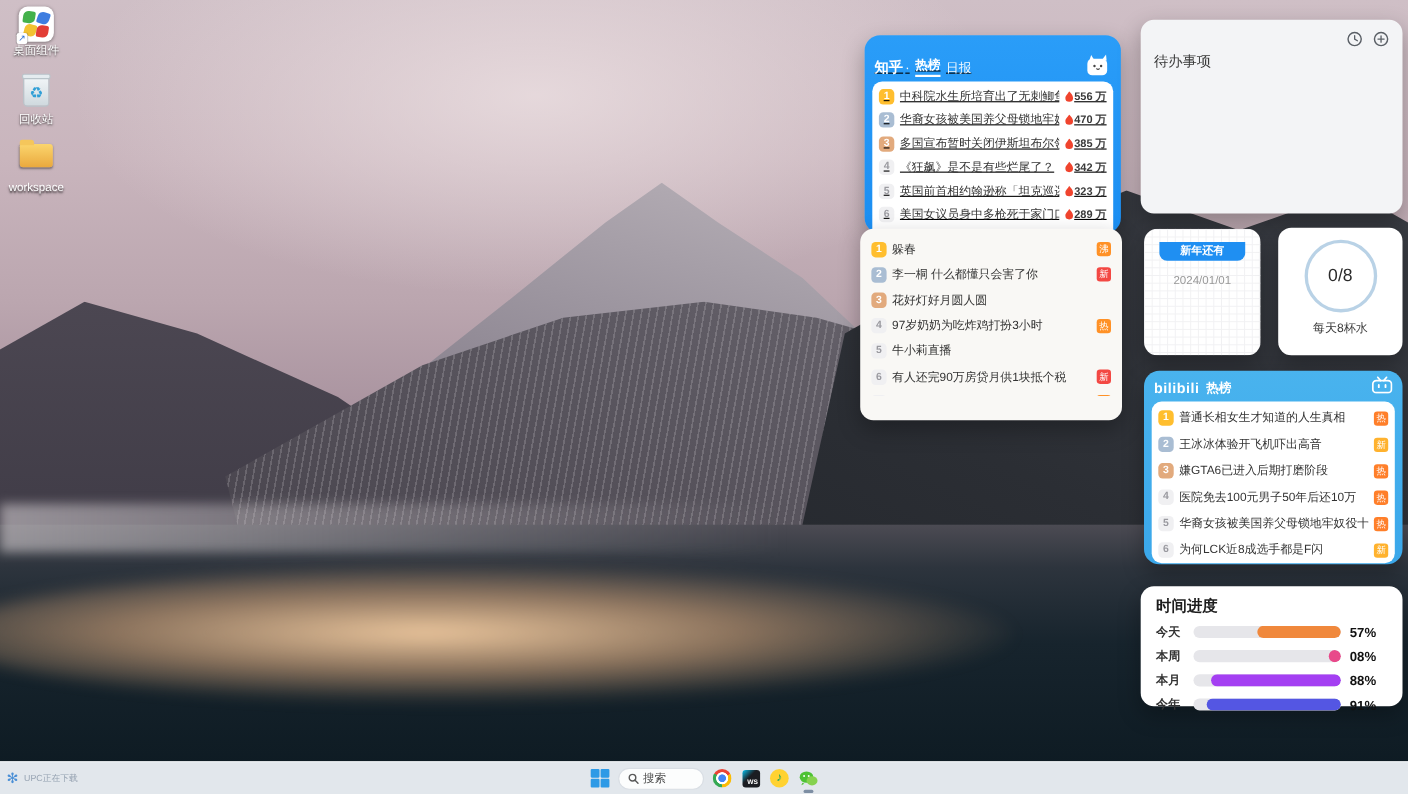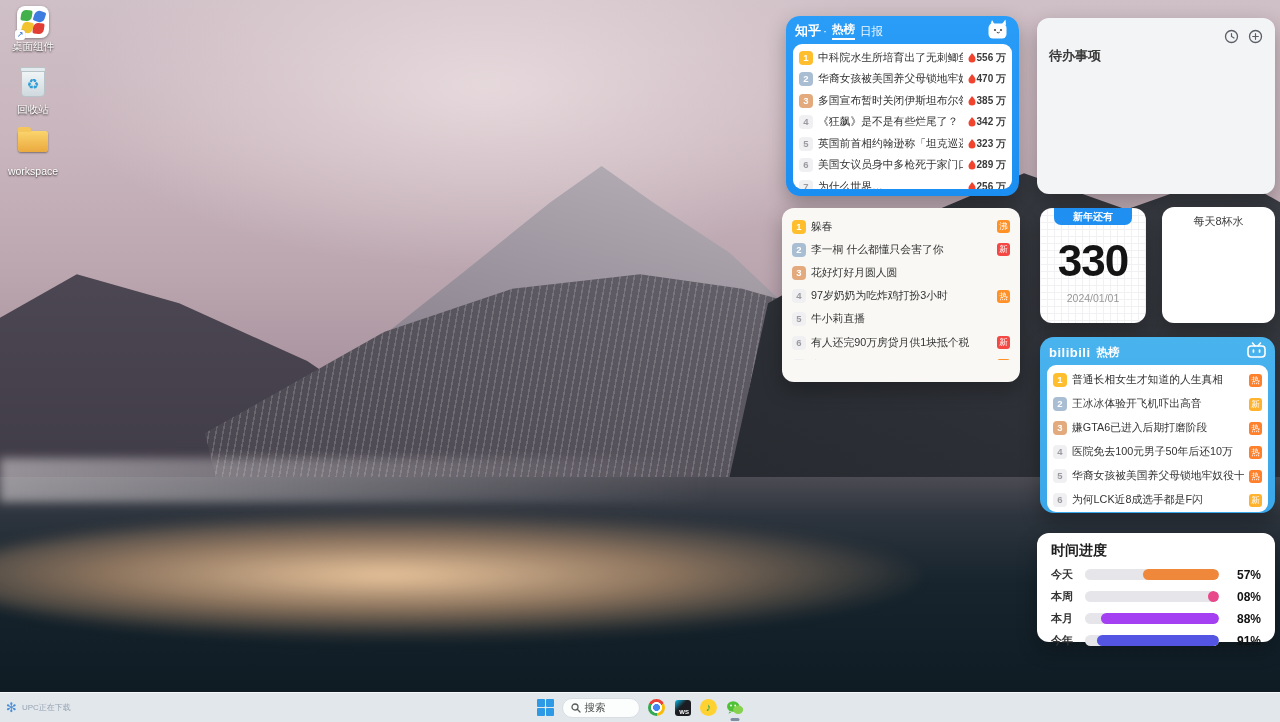--- a/index.html
+++ b/index.html
@@ -45,21 +45,21 @@
   .card { position:absolute; border-radius:14px; box-shadow:0 8px 20px rgba(0,0,0,.28); }
   .list { overflow:hidden; }
   .row { display:flex; align-items:center; gap:5px; height:21.5px; }
   .rank { flex:0 0 14px; width:14px; height:14px; border-radius:4px; background:#f0f0f2; color:#9a9aa0; font-size:9.5px; font-weight:bold; text-align:center; line-height:14px; }
   .list .row:nth-of-type(1) .rank { background:#ffbe2e; color:#fff; }
   .list .row:nth-of-type(2) .rank { background:#a9bdd3; color:#fff; }
   .list .row:nth-of-type(3) .rank { background:#e2aa7d; color:#fff; }
   .rtitle { flex:1; font-size:10.8px; color:#333; white-space:nowrap; overflow:hidden; }
 
   
-  #zhihu { left:786px; top:16px; width:233px; height:180px; background:linear-gradient(180deg,#2a9df8,#1b8ef2); padding:2px 7px 7px; }
+  #zhihu { left:786px; top:32px; width:233px; height:180px; background:linear-gradient(180deg,#2a9df8,#1b8ef2); padding:16px 7px 7px;text-decoration:underline; }
   .zhd { display:flex; align-items:center; height:26px; color:#fff; gap:5px; padding:0 2px; }
   .zbrand { font-size:13px; font-weight:bold; }
   .zdot { font-size:12px; margin-left:-3px; }
   .ztab { font-size:11.5px; font-weight:bold; border-bottom:2px solid #fff; padding-bottom:1px; cursor:pointer; }
   .ztab2 { font-size:11.5px; opacity:.95; cursor:pointer; }
   .zmascot { margin-left:auto; margin-top:2px; }
   .zpanel { background:#fff; border-radius:9px; height:145px; padding:3px 6px; }
   .heat { display:flex; align-items:center; gap:1px; font-size:10px; color:#3a3a3a; font-weight:bold; white-space:nowrap; }
   .flame { flex:0 0 auto; }
 
@@ -70,31 +70,31 @@
   .wlist { height:145px; }
   .wlist .row { height:23.2px; }
   .badge { flex:0 0 13px; width:13px; height:13px; border-radius:3px; color:#fff; font-size:8.5px; text-align:center; line-height:13px; }
   .bt-fei { background:#ff9126; }
   .bt-xin { background:#f34843; }
   .bt-re  { background:#ff9126; }
 
   
   #todo { left:1037px; top:18px; width:238px; height:176px; background:#f3f4f6; border-radius:12px; padding:9px 12px; }
   .thd { display:flex; align-items:center; height:22px; }
-  .ttitle { font-size:13px; font-weight:bold; color:#3a3a3a;margin-top:36px; }
+  .ttitle { font-size:13px; font-weight:normal; color:#3a3a3a;margin-top:36px; }
   .ticons { margin-left:auto; display:flex; gap:9px; align-items:center; }
   .trow { background:#fff; border-radius:8px; height:31px; margin-top:9px; display:flex; align-items:center; gap:9px; padding:0 10px; }
   .cb { width:13px; height:13px; border:1.5px solid #dcdfe3; border-radius:3px; background:#fff; }
   .ttext { font-size:11.5px; color:#c2c4ca; }
 
   
   #countdown { left:1040px; top:208px; width:106px; height:115px; background:
       linear-gradient(#f1f1f3 1px,transparent 1px), linear-gradient(90deg,#f1f1f3 1px,transparent 1px), #fff;
       background-size:7px 7px,7px 7px,auto; border-radius:12px; overflow:hidden; }
-  .ctab { width:78px; height:17px; margin:0 auto; background:#1f8ff2; border-radius:0 0 7px 7px; color:#fff; font-size:10px; font-weight:bold; text-align:center; line-height:17px; }
+  .ctab { width:78px; height:17px; margin:12px auto; background:#1f8ff2; border-radius:0 0 7px 7px; color:#fff; font-size:10px; font-weight:bold; text-align:center; line-height:17px; }
   .cdays { text-align:center; font-size:44px; font-weight:800; color:#141414; letter-spacing:-1px; margin-top:14px; line-height:1; }
   .cdate { text-align:center; font-size:10.5px; color:#979797; margin-top:9px; }
 
   
   #water { left:1162px; top:207px; width:113px; height:116px; background:#fff; border-radius:12px; }
   .wcircle { width:66px; height:66px; border:3px solid #b9d2e6; border-radius:50%; margin:11px auto 0; display:flex; align-items:center; justify-content:center; }
   .wval { font-size:16px; color:#2b2b2b; }
   .wlabel { text-align:center; font-size:11px; color:#3c3c3c; margin-top:7px; }
 
   
@@ -108,21 +108,21 @@
   #bili .bt-xin { background:#ffb22e; }
   #bili .bt-re { background:#ff7f2a; }
 
   
   #progress { left:1037px; top:533px; width:238px; height:109px; background:#fff; border-radius:12px; padding:9px 14px; }
   .ptitle { font-size:14px; font-weight:bold; color:#1c1c1c; }
   .prow { display:flex; align-items:center; gap:8px; margin-top:7px; }
   .plabel { flex:0 0 26px; font-size:11px; font-weight:bold; color:#333; }
   .ptrack { flex:1; height:11px; border-radius:6px; background:#e6e6ea; position:relative; overflow:hidden; }
   .pfill { position:absolute; right:0; top:0; bottom:0; border-radius:6px; }
-  .ppct { flex:0 0 34px; text-align:right; font-size:12px; font-weight:bold; color:#111; }
+  .ppct { flex:0 0 34px; font-size:12px; font-weight:bold; color:#111; }
 
   
   #taskbar { position:absolute; left:0; right:0; bottom:0; height:30px; background:rgba(238,242,248,.95); border-top:1px solid rgba(255,255,255,.65); display:flex; align-items:center; justify-content:center; gap:8px; }
   .tb-left { position:absolute; left:6px; top:0; bottom:0; display:flex; align-items:center; gap:5px; }
   .tb-spin { font-size:13px; color:#4a8fd6; }
   .tb-status { display:flex; line-height:1.15; }
   .tb-status span { font-size:8px; color:#97a3b2; }
   .start { display:grid; grid-template-columns:8px 8px; grid-template-rows:8px 8px; gap:1px; cursor:pointer; }
   .start i { background:#2e9ae6; border-radius:1px; }
   .search { width:78px; height:20px; background:rgba(255,255,255,.9); border:1px solid #d9dee4; border-radius:11px; display:flex; align-items:center; gap:4px; padding:0 8px; cursor:pointer; }
@@ -339,25 +339,27 @@
               <circle cx="7.5" cy="7.5" r="6" fill="none" stroke="#5a5f66" stroke-width="1.3"></circle>
               <path d="M7.5 4.7 V10.3 M4.7 7.5 H10.3" stroke="#5a5f66" stroke-width="1.2" stroke-linecap="round"></path>
             </svg>
         </span>
       </span>
     </div>
   </div>
 
   <div id="countdown" class="card">
     <div class="ctab">新年还有</div>
-    <div class="cdays">330</div>
     <div class="cdate">2024/01/01</div>
   </div>
 
   <div id="water" class="card">
+    <div class="wcircle">
+      <span class="wval">0/8</span>
+    </div>
     <div class="wlabel">每天8杯水</div>
   </div>
 
   <div id="bili" class="card">
     <div class="bhd">
       <span class="blogo">bilibili</span>
       <span class="btitle">热榜</span>
       <span class="btv">
         <svg width="19" height="16" viewBox="0 0 19 16">
           <rect x="1" y="4" width="17" height="11" rx="3.2" fill="none" stroke="#fff" stroke-width="1.6"></rect>

